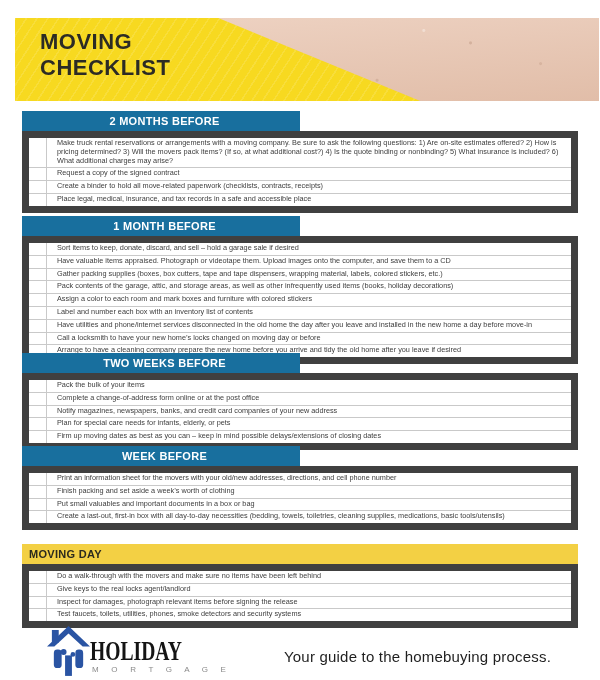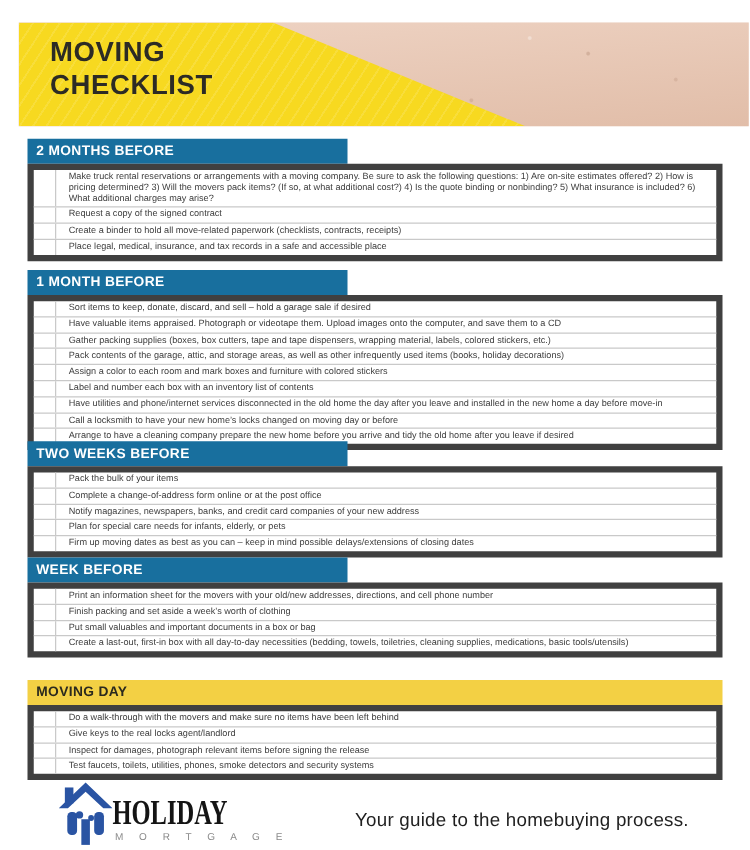--- a/index.html
+++ b/index.html
@@ -20,23 +20,23 @@
     clip-path:polygon(0 0, 34.8% 0, 69.4% 100%, 0 100%);}
   .banner-title{position:absolute;left:25px;top:11px;margin:0;font-size:22px;font-weight:bold;
     line-height:26px;color:#2c2b25;letter-spacing:.5px;}
   .banner-title span{display:block;}
 
   
   .section{position:absolute;left:22px;width:556px;}
   .sec-0{top:111px}.sec-1{top:216px}.sec-2{top:353px}.sec-3{top:446px}.sec-4{top:544px}
   .bar{box-sizing:border-box;height:20px;line-height:20px;font-size:11px;font-weight:bold;
     padding-left:7px;letter-spacing:.3px;}
-  .bar.teal{background:var(--teal,#186f9e);color:#fff;width:256px;}
+  .bar.teal{background:var(--teal,#186f9e);color:#fff;width:278px;text-align:center;}
   .bar.yellow{background:var(--mdyellow,#f3d044);color:#2b2a1e;width:100%;}
-  .ck-table{border:5px solid #404040;}
+  .ck-table{border:7px solid #404040;}
   .row{display:flex;border-bottom:1px solid #c9c9c9;}
   .row:last-child{border-bottom:none;}
   .cell-check{width:17px;flex:none;border-right:1px solid #c9c9c9;}
   .cell-text{flex:1;padding:1px 8px 2px 10px;font-size:7.3px;line-height:8.8px;color:#3d3d3d;}
 
   
   .logo-icon{position:absolute;left:47px;top:625px;width:43px;height:51px;}
   .brand-name{position:absolute;left:90px;top:637px;font-family:"Liberation Serif",serif;
     font-weight:bold;font-size:28px;line-height:28px;color:#141414;white-space:nowrap;
     transform:scaleX(.70);transform-origin:left top;}

